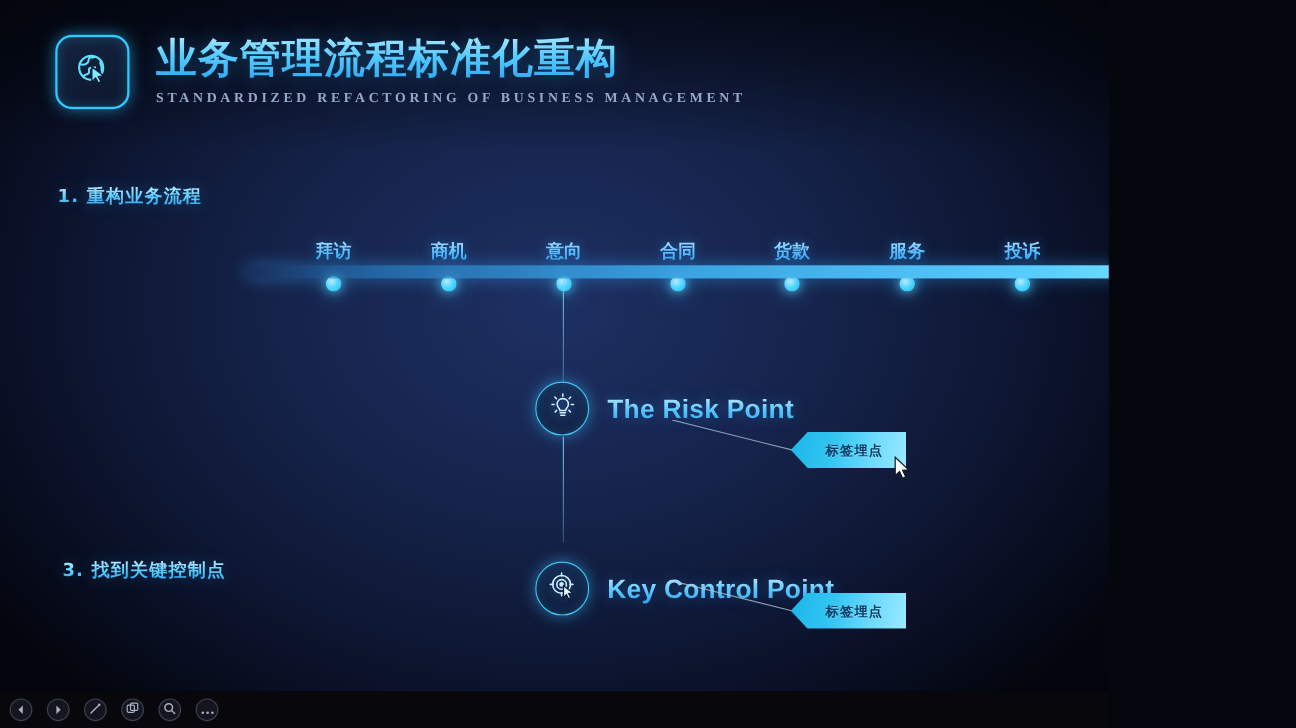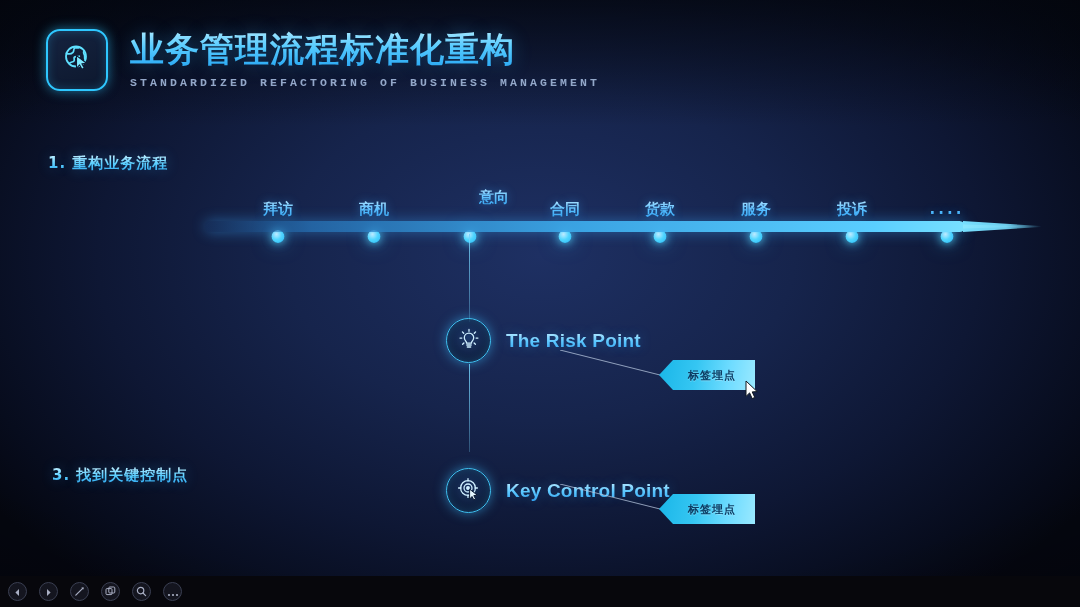--- a/index.html
+++ b/index.html
@@ -2,21 +2,21 @@
 <html><head>
 <meta charset="utf-8">
 <style>
   * { margin:0; padding:0; box-sizing:border-box; }
   html,body { width:1080px; height:607px; overflow:hidden; }
   body {
     font-family:"Liberation Sans","DejaVu Sans",sans-serif;
     background:#05070f;
   }
   #stage {
-    position:relative; width:1080px; height:607px;
+    position:relative; width:924px; height:607px;
     background:
       radial-gradient(ellipse 62% 72% at 50% 42%, #1e3063 0%, #16244c 38%, #0e1734 66%, #070c1d 88%, #04060f 100%);
     overflow:hidden;
   }
   
   #stage:before{
     content:""; position:absolute; inset:0;
     background:
       radial-gradient(ellipse 120% 90% at 50% 50%, rgba(0,0,0,0) 52%, rgba(0,0,0,.55) 100%);
     pointer-events:none;
@@ -42,21 +42,21 @@
     font-size:34px; font-weight:bold; letter-spacing:1px;
     background:linear-gradient(180deg,#c8f4ff 0%,#5fd2ff 45%,#1f9ff0 100%);
     -webkit-background-clip:text; background-clip:text; color:transparent;
     text-shadow:0 0 18px rgba(52,176,255,.35);
     line-height:46px;
     font-family:"DejaVu Sans","Liberation Sans",sans-serif;
   }
   .sub-title{
     margin-top:4px; font-size:11.5px; letter-spacing:3.1px;
     color:#9fb4d6; opacity:.92; font-weight:bold;
-    font-family:Liberation Mono, monospace;
+    font-family:Liberation Serif, serif;
   }
 
   
   .sec-head{
     position:absolute; z-index:6; font-size:15px; font-weight:bold;
     letter-spacing:1px; white-space:nowrap;
     background:linear-gradient(180deg,#d6f6ff 0%,#62d4ff 50%,#2aa3ef 100%);
     -webkit-background-clip:text; background-clip:text; color:transparent;
     text-shadow:0 0 14px rgba(50,170,255,.32);
     font-family:"DejaVu Sans","Liberation Sans",sans-serif;
@@ -113,21 +113,21 @@
   #risk-row{ left:446px; top:318px; }
   #ctrl-row{ left:446px; top:468px; }
   .node-circle{
     width:45px; height:45px; border-radius:50%;
     border:1.6px solid #3fc4f5;
     background:radial-gradient(circle at 50% 42%, rgba(30,70,125,.55) 0%, rgba(12,26,54,.75) 70%);
     box-shadow:0 0 12px rgba(60,190,255,.55), inset 0 0 9px rgba(60,190,255,.25);
     display:flex; align-items:center; justify-content:center; flex:0 0 auto;
   }
   .node-label{
-    margin-left:15px; font-size:19px; font-weight:bold; white-space:nowrap;
+    margin-left:15px; font-size:22px; font-weight:bold; white-space:nowrap;
     background:linear-gradient(180deg,#d8f5ff 0%,#63cdff 52%,#2f9fef 100%);
     -webkit-background-clip:text; background-clip:text; color:transparent;
     text-shadow:0 0 12px rgba(55,170,255,.35);
     letter-spacing:.2px;
   }
 
   
   .tag{
     position:absolute; z-index:8;
     width:96px; height:30px;
@@ -191,21 +191,21 @@
   <div id="timeline">
     <div class="tl-bar"></div>
     <div class="tl-tip"></div>
     <div class="tl-tip2"></div>
   </div>
   <div id="tl-nodes">
       <div class="tl-label" style="left: 278px; top: 200px; position: absolute;">拜访</div>
       <div class="tl-dot" style="left: 278px; top: 230px; position: absolute;"></div>
       <div class="tl-label" style="left: 374px; top: 200px; position: absolute;">商机</div>
       <div class="tl-dot" style="left: 374px; top: 230px; position: absolute;"></div>
-      <div class="tl-label" style="left: 470px; top: 188px; position: absolute; margin-left: 24px;">意向</div>
+      <div class="tl-label" style="left: 470px; top: 200px; position: absolute;">意向</div>
       <div class="tl-dot" style="left: 470px; top: 230px; position: absolute;"></div>
       <div class="tl-label" style="left: 565px; top: 200px; position: absolute;">合同</div>
       <div class="tl-dot" style="left: 565px; top: 230px; position: absolute;"></div>
       <div class="tl-label" style="left: 660px; top: 200px; position: absolute;">货款</div>
       <div class="tl-dot" style="left: 660px; top: 230px; position: absolute;"></div>
       <div class="tl-label" style="left: 756px; top: 200px; position: absolute;">服务</div>
       <div class="tl-dot" style="left: 756px; top: 230px; position: absolute;"></div>
       <div class="tl-label" style="left: 852px; top: 200px; position: absolute;">投诉</div>
       <div class="tl-dot" style="left: 852px; top: 230px; position: absolute;"></div>
       <div class="tl-label dots-label" style="left: 947px; top: 200px; position: absolute;">....</div>

